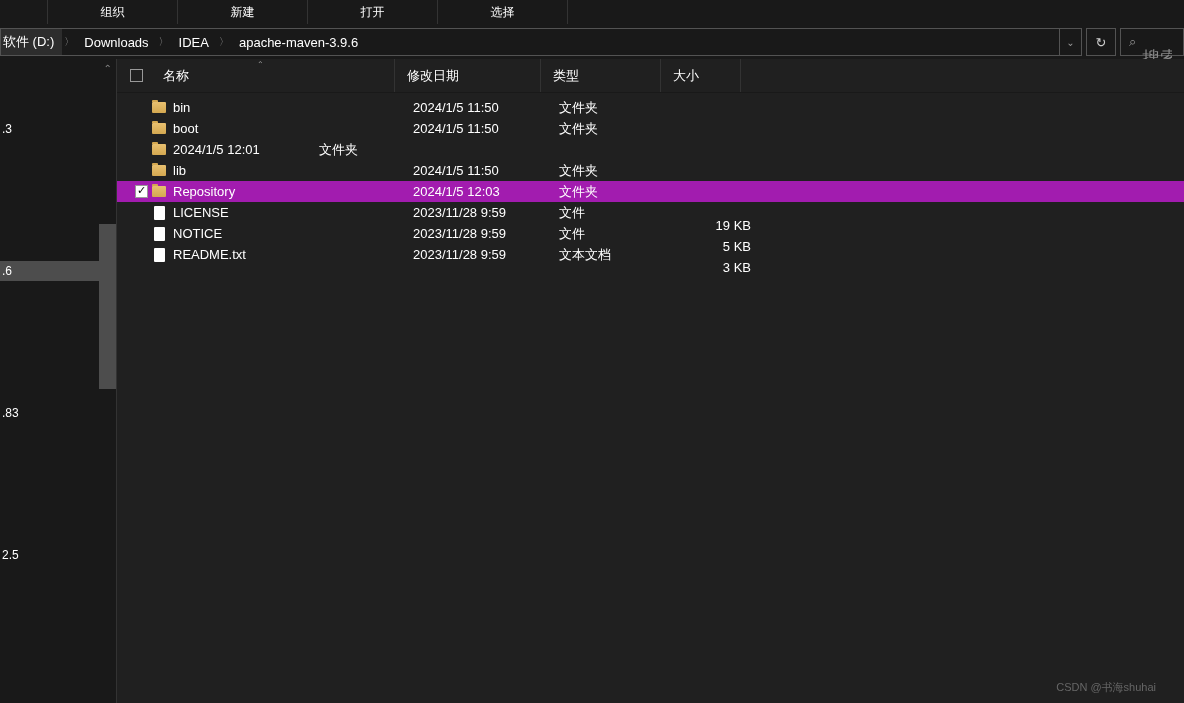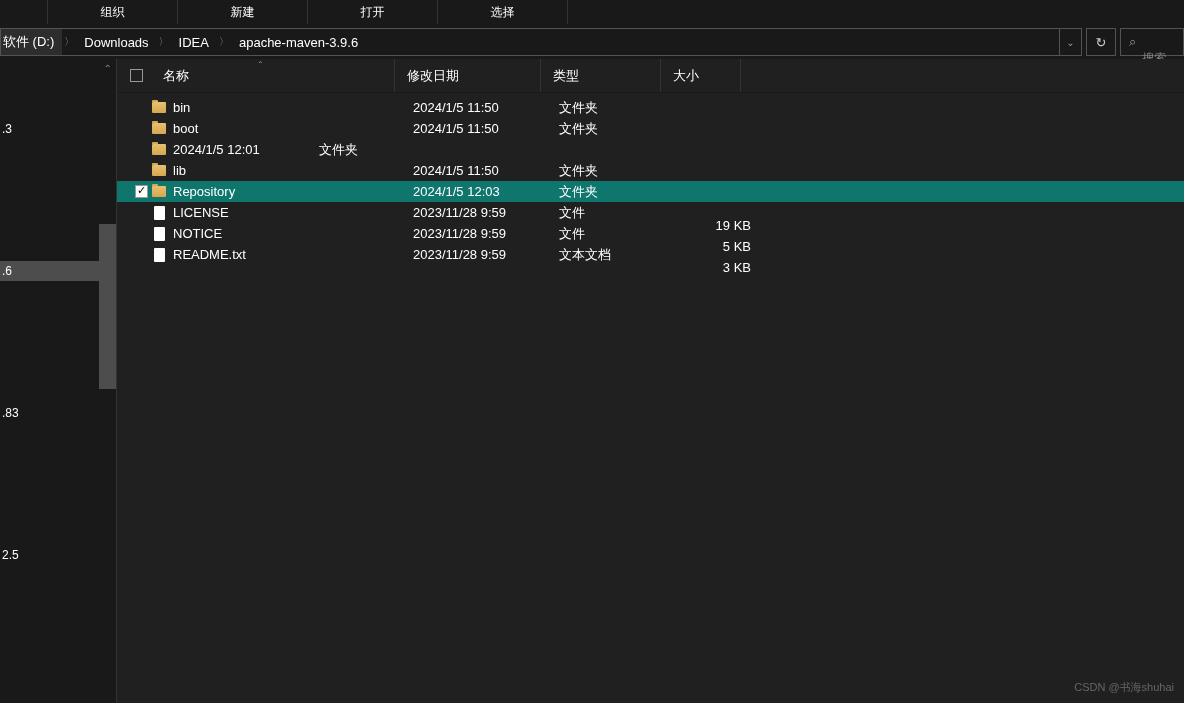--- a/index.html
+++ b/index.html
@@ -103,21 +103,21 @@
     .search-icon {
       margin-right: 6px;
       font-size: 13px;
     }
     .search-input {
       background: transparent;
       border: none;
       color: #f0abfc;
       outline: none;
       width: 30px;
-      font-size: 12px;
+      font-size: 18px;
       margin-top: 32px;
     }
     .search-input::placeholder {
       color: #888;
     }
     .content {
       display: flex;
       height: calc(100% - 59px);
     }
     .sidebar {
@@ -209,21 +209,21 @@
       padding-top: 4px;
     }
     .file-row {
       height: 21px;
       display: flex;
       align-items: center;
       padding-left: 18px;
       cursor: pointer;
     }
     .file-row.selected {
-      background: #0f766e;
+      background: #a21caf;
     }
     .row-checkbox {
       width: 16px;
       display: flex;
       align-items: center;
     }
     .file-icon {
       width: 16px;
       height: 16px;
       margin-right: 6px;
@@ -255,21 +255,21 @@
       border-radius: 1px;
       position: relative;
     }
     .cell-name { width: 240px; color: #fff; }
     .cell-date { width: 146px; color: #fff; }
     .cell-type { width: 120px; color: #fff; }
     .cell-size { width: 72px; color: #fff; text-align: right; margin-top: 25px; }
     .watermark {
       position: absolute;
       bottom: 8px;
-      right: 10px;
+      right: 28px;
       color: #666;
       font-size: 11px;
     }
   </style>
 </head>
 <body>
 
 <div class="toolbar">
   <div class="toolbar-spacer"></div>
   <div class="toolbar-item">组织</div>

